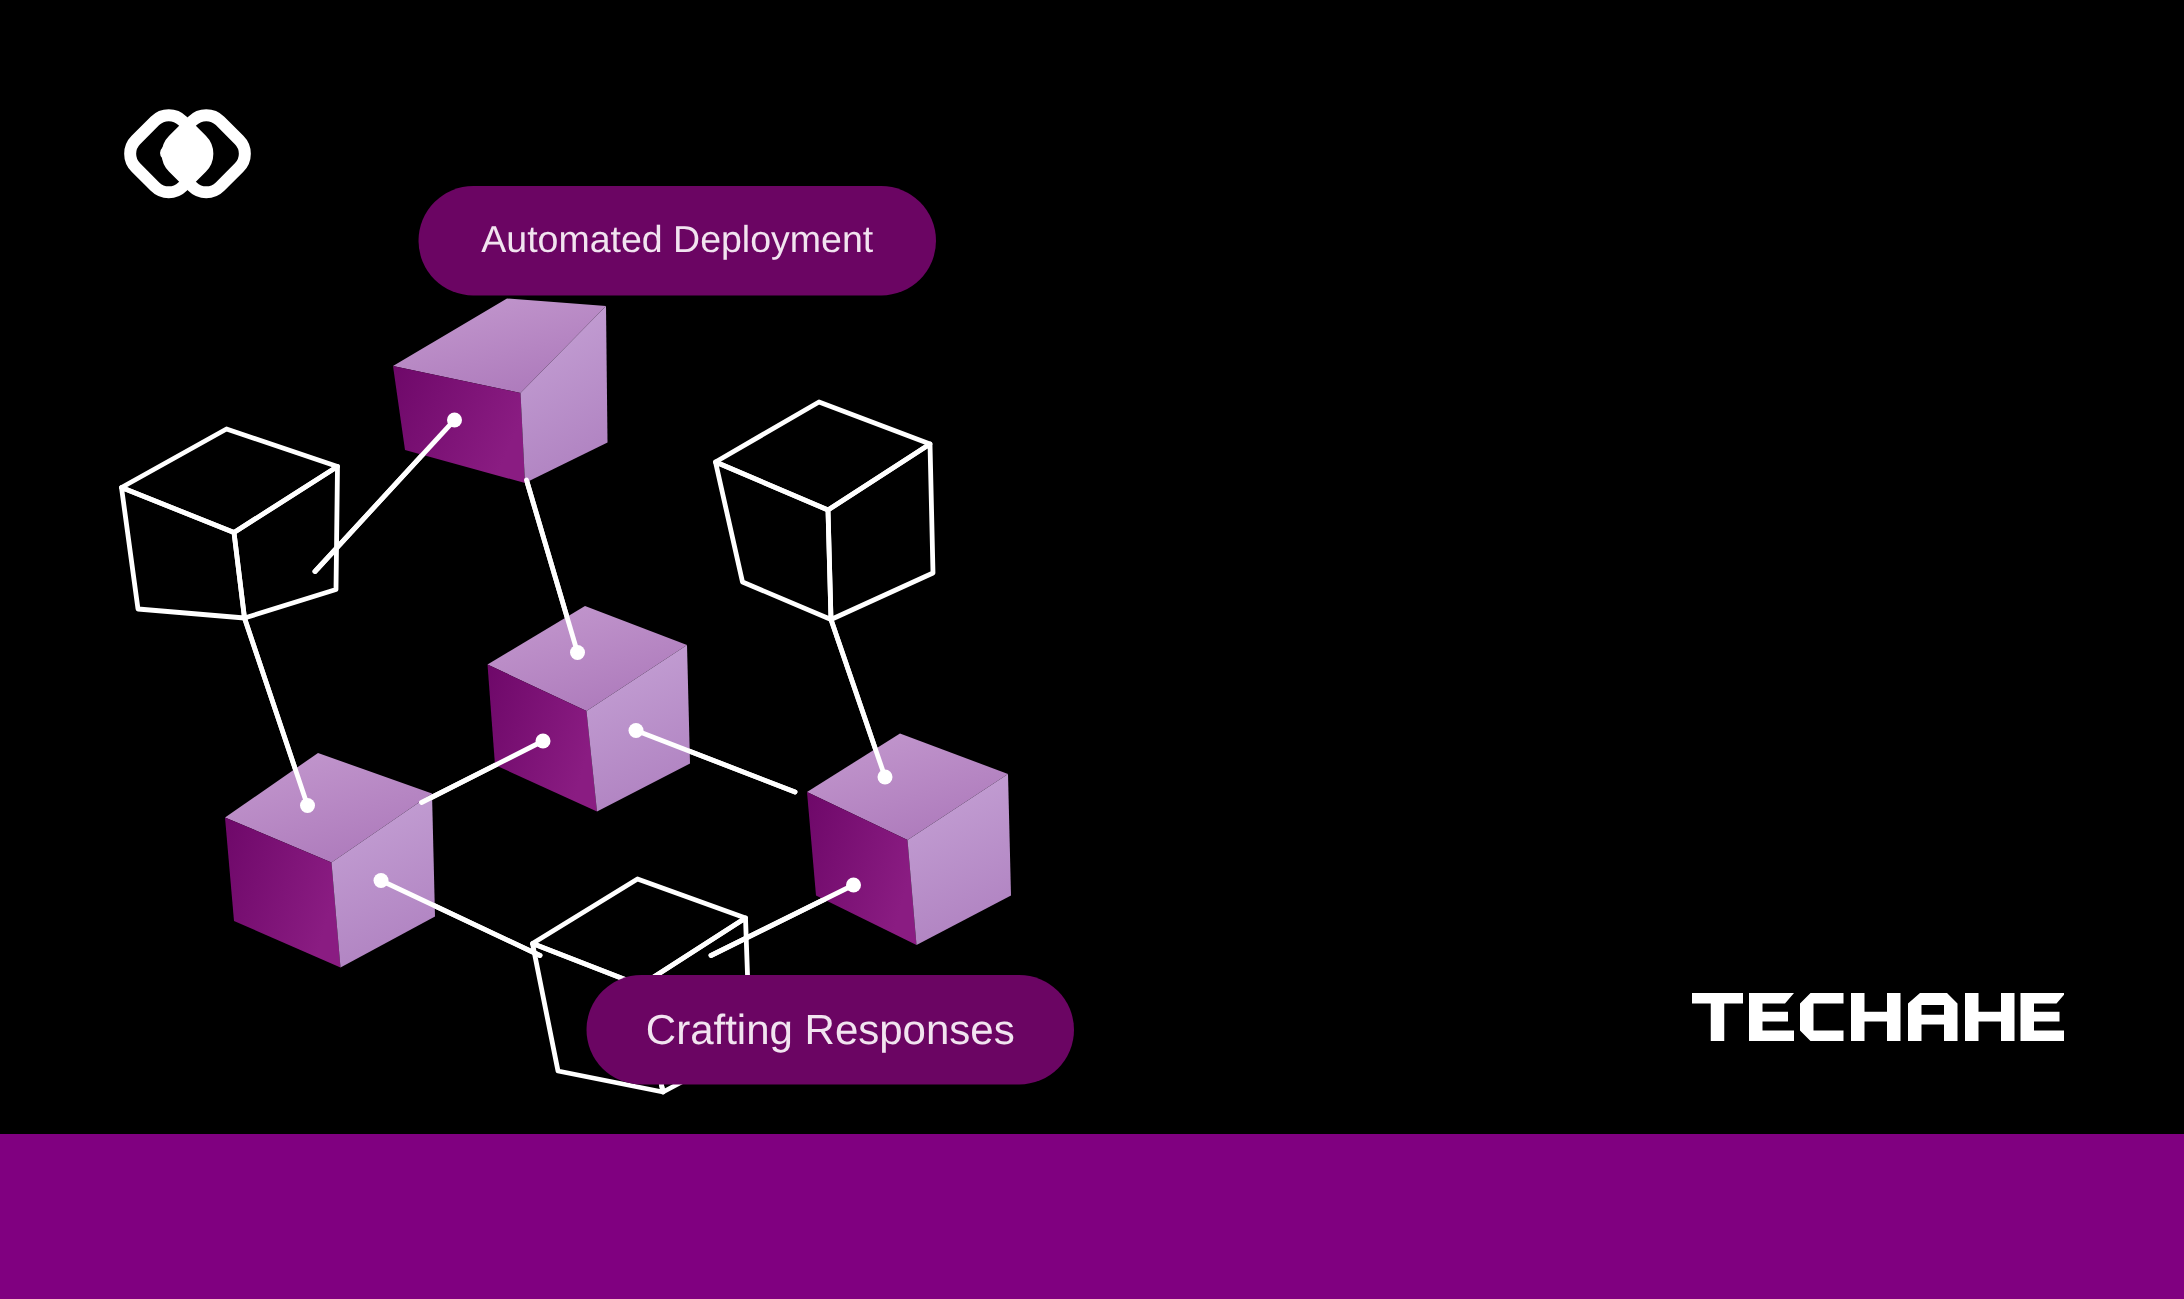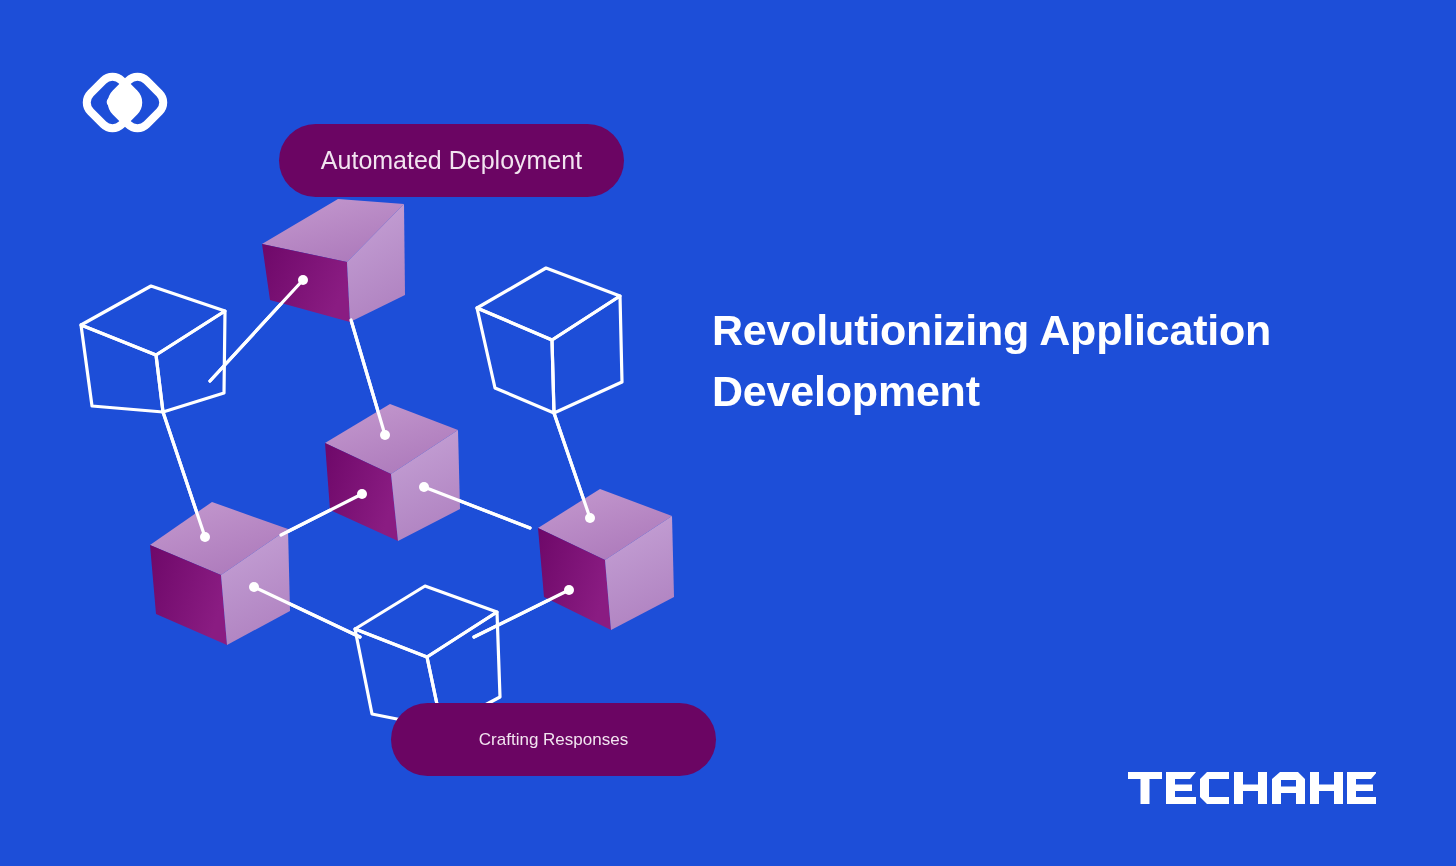--- a/index.html
+++ b/index.html
@@ -13,22 +13,22 @@
   body {
     background: #800080;
     font-family: "Liberation Sans", sans-serif;
     position: relative;
   }
 
   #stage {
     position: absolute;
     top: 0; left: 0;
     width: 1456px;
-    height: 866px;
-    background: #1d4ed8;
+    height: 756px;
+    background: #000000;
     overflow: hidden;
   }
 
   
   #graphic {
     position: absolute;
     left: 0; top: 0;
     width: 720px;
     height: 866px;
   }
@@ -56,24 +56,24 @@
   }
   #pill-automated-deployment {
     left: 279px;
     top: 124px;
     width: 345px;
     height: 73px;
     font-size: 25px;
   }
   #pill-crafting-responses {
     left: 391px;
-    top: 703px;
+    top: 650px;
     width: 325px;
     height: 73px;
-    font-size: 17px;
+    font-size: 28px;
     text-align: center;
   }
 
   
   #text-column {
     position: absolute;
     left: 712px;
     top: 300px;
     width: 620px;
   }
@@ -221,21 +221,20 @@
 
   <div class="pill" id="pill-automated-deployment">
     <span>Automated Deployment</span>
   </div>
 
   <div class="pill" id="pill-crafting-responses">
     <span>Crafting Responses</span>
   </div>
 
   <div id="text-column">
-    <h1 id="headline">Revolutionizing Application Development</h1>
   </div>
 
   <div id="wordmark">
     <svg width="248" height="32" viewBox="0 0 248 32" xmlns="http://www.w3.org/2000/svg">
       <g fill="#FFFFFF">
 
         <path d="M0 0 L34 0 L34 7 L21.5 7 L21.5 32 L12.5 32 L12.5 7 L0 7 Z"></path>
 
         <path d="M38 0 L68 0 L62 7 L47 7 L47 12.5 L64 12.5 L64 19 L47 19 L47 25 L68 25 L68 32 L38 32 Z"></path>
 

